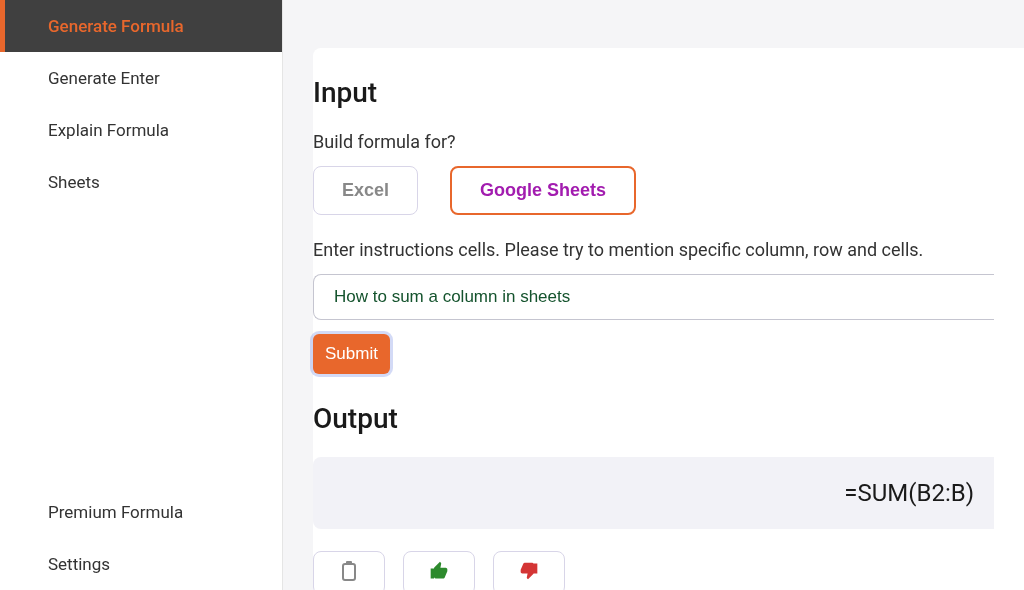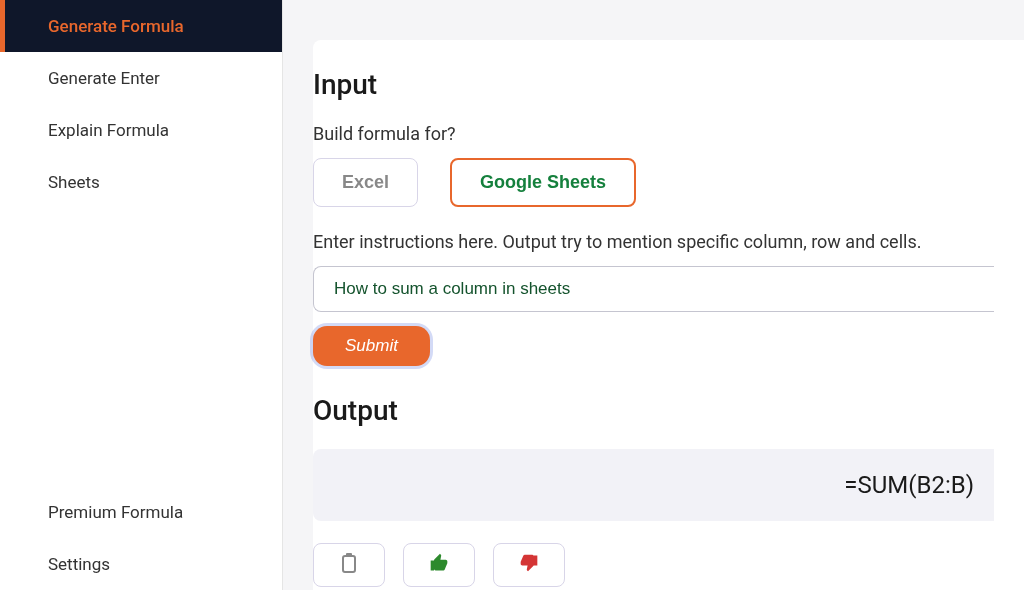--- a/index.html
+++ b/index.html
@@ -29,37 +29,38 @@
       padding-bottom: 0;
     }
     .sidebar-item {
       padding: 16px 20px 16px 48px;
       font-size: 17px;
       color: #333;
       cursor: pointer;
       position: relative;
     }
     .sidebar-item.active {
-      background: #0f172a;
+      background: #404040;
       color: #e8672c;
       font-weight: 500;
     }
     .sidebar-item.active::before {
       content: '';
       position: absolute;
       left: 0;
       top: 0;
       bottom: 0;
       width: 5px;
       background: #e8672c;
     }
     .main {
       flex: 1;
       padding: 0 0 0 30px;
       overflow: hidden;
+      margin-top: 8px;
     }
     .card {
       background: #ffffff;
       border-radius: 8px 0 0 8px;
       padding: 28px 30px 30px 0;
       margin-top: 40px;
     }
     .section-title {
       font-size: 28px;
       font-weight: 500;
@@ -81,43 +82,42 @@
       border: 1.5px solid #d8d5e8;
       border-radius: 8px;
       background: #ffffff;
       font-size: 18px;
       font-weight: 600;
       color: #888;
       cursor: pointer;
     }
     .platform-btn.selected {
       border: 2px solid #e8672c;
-      color: #15803d;
+      color: #a21caf;
     }
     .instruction-input {
       width: 100%;
       padding: 12px 20px;
       border: 1px solid #c5c5d0;
       border-radius: 8px 0 0 8px;
       font-size: 17px;
       color: #14532d;
       border-right: none;
       margin-bottom: 14px;
     }
     .submit-btn {
-      padding: 10px 32px;
+      padding: 10px 12px;
       background: #e8672c;
       color: #ffffff;
       border: none;
-      border-radius: 14px;
+      border-radius: 6px;
       font-size: 17px;
       font-weight: 500;
       cursor: pointer;
       box-shadow: 0 0 0 3px rgba(130, 150, 230, 0.35);
-      font-style: italic;
     }
     .output-section {
       margin-top: 28px;
     }
     .output-box {
       background: #f2f2f7;
       border-radius: 8px 0 0 8px;
       padding: 22px 20px;
       margin-top: 16px;
       margin-bottom: 22px;
@@ -171,21 +171,21 @@
 </div>
 
 <div class="main">
   <div class="card">
     <h2 class="section-title">Input</h2>
     <div class="field-label">Build formula for?</div>
     <div class="platform-buttons">
       <button class="platform-btn">Excel</button>
       <button class="platform-btn selected">Google Sheets</button>
     </div>
-    <div class="field-label">Enter instructions here. Output try to mention specific column, row and cells.</div>
+    <div class="field-label">Enter instructions cells. Please try to mention specific column, row and cells.</div>
     <input type="text" class="instruction-input" value="How to sum a column in sheets" style="">
     <button class="submit-btn">Submit</button>
 
     <div class="output-section">
       <h2 class="section-title">Output</h2>
       <div class="output-box">
         <div class="output-text">=SUM(B2:B)</div>
       </div>
       <div class="action-buttons">
         <button class="action-btn">

